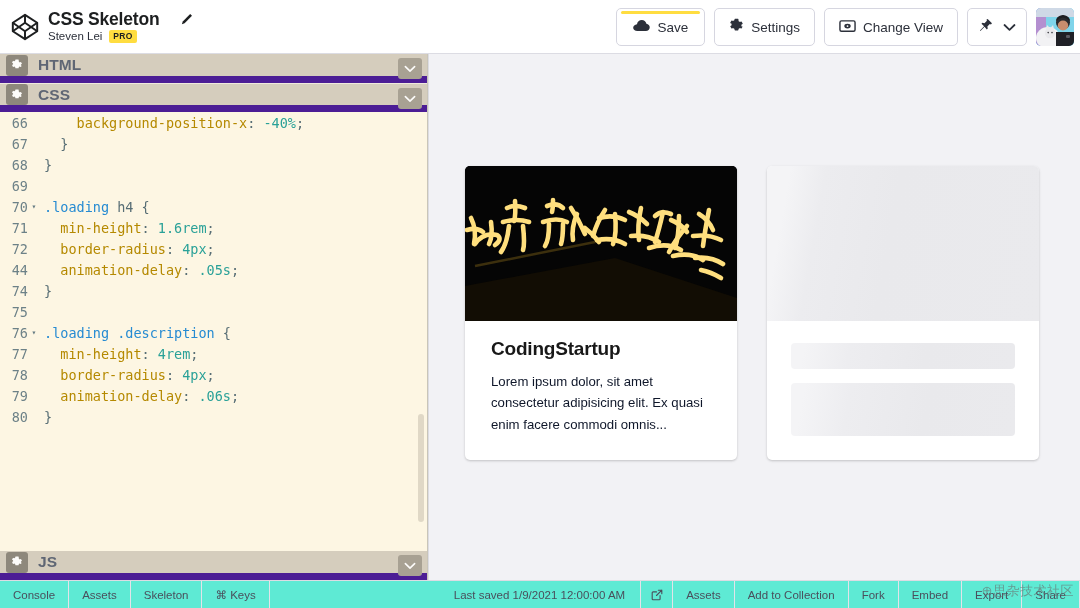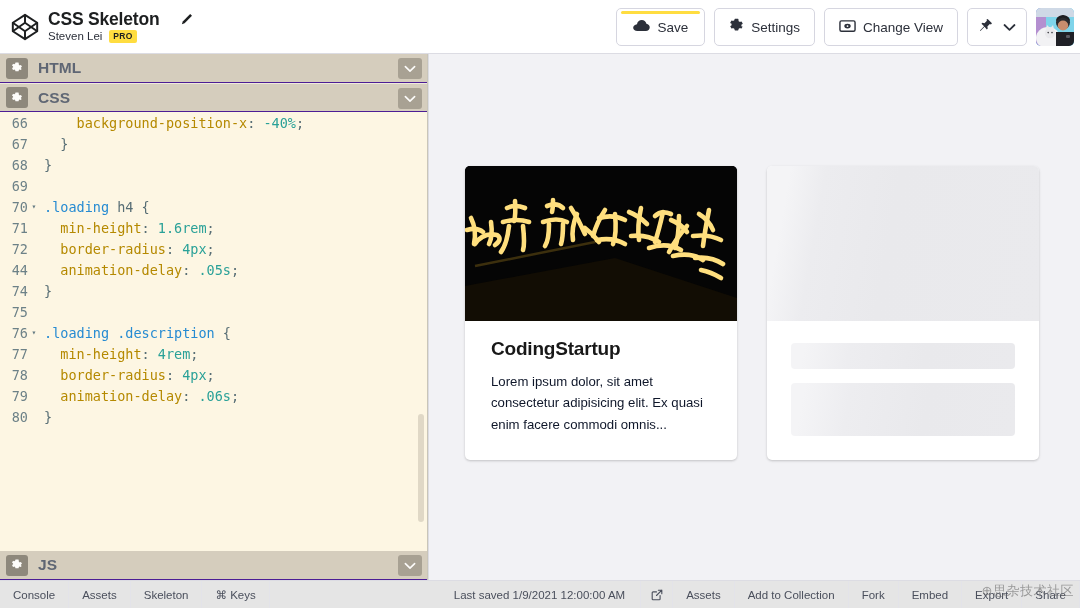--- a/index.html
+++ b/index.html
@@ -60,21 +60,21 @@
   .main { display: flex; width: 1080px; height: 526px; }
 
   
   .editors {
     width: 428px; height: 526px; position: relative;
     background: #fdf6e3; display: flex; flex-direction: column;
     border-right: 1px solid #c9c5b8;
   }
   .pane-header {
     height: 29px; background: #d5cdbd;
-    border-bottom: 1px solid #4c1d95;
+    border-bottom: 7px solid #4c1d95;
     display: flex; align-items: center; position: relative; flex: none;
   }
   .pane-header.second { border-top: 1px solid #efe9dd; }
   .gear-btn {
     width: 22px; height: 21px; background: #8e887c; border-radius: 3px;
     margin-left: 6px; display: flex; align-items: center; justify-content: center;
     cursor: pointer; flex: none;
   }
   .pane-title {
     margin-left: 10px; font-size: 15.5px; font-weight: bold;
@@ -146,21 +146,21 @@
   .sk-body { padding: 22px 24px 24px 24px; }
   .sk-line {
     border-radius: 4px;
     background: linear-gradient(100deg,#f4f4f6 6%,#ededf0 26%,#e9e9ec 60%,#eaeaed 100%);
   }
   .sk-h4 { height: 26px; margin-bottom: 14px; }
   .sk-desc { height: 53px; }
 
   
   .bottombar {
-    height: 28px; width: 1080px; background: #e5e5e5;
+    height: 28px; width: 1080px; background: #5eead4;
     border-top: 1px solid #dcdce3;
     display: flex; align-items: stretch; position: relative;
   }
   .bb-left { display: flex; align-items: stretch; }
   .bb-btn {
     display: flex; align-items: center; padding: 0 13px;
     font-size: 11.5px; color: #4a4f5c; cursor: pointer;
     border-right: 1px solid #e3e3e9;
   }
   .bb-right {

